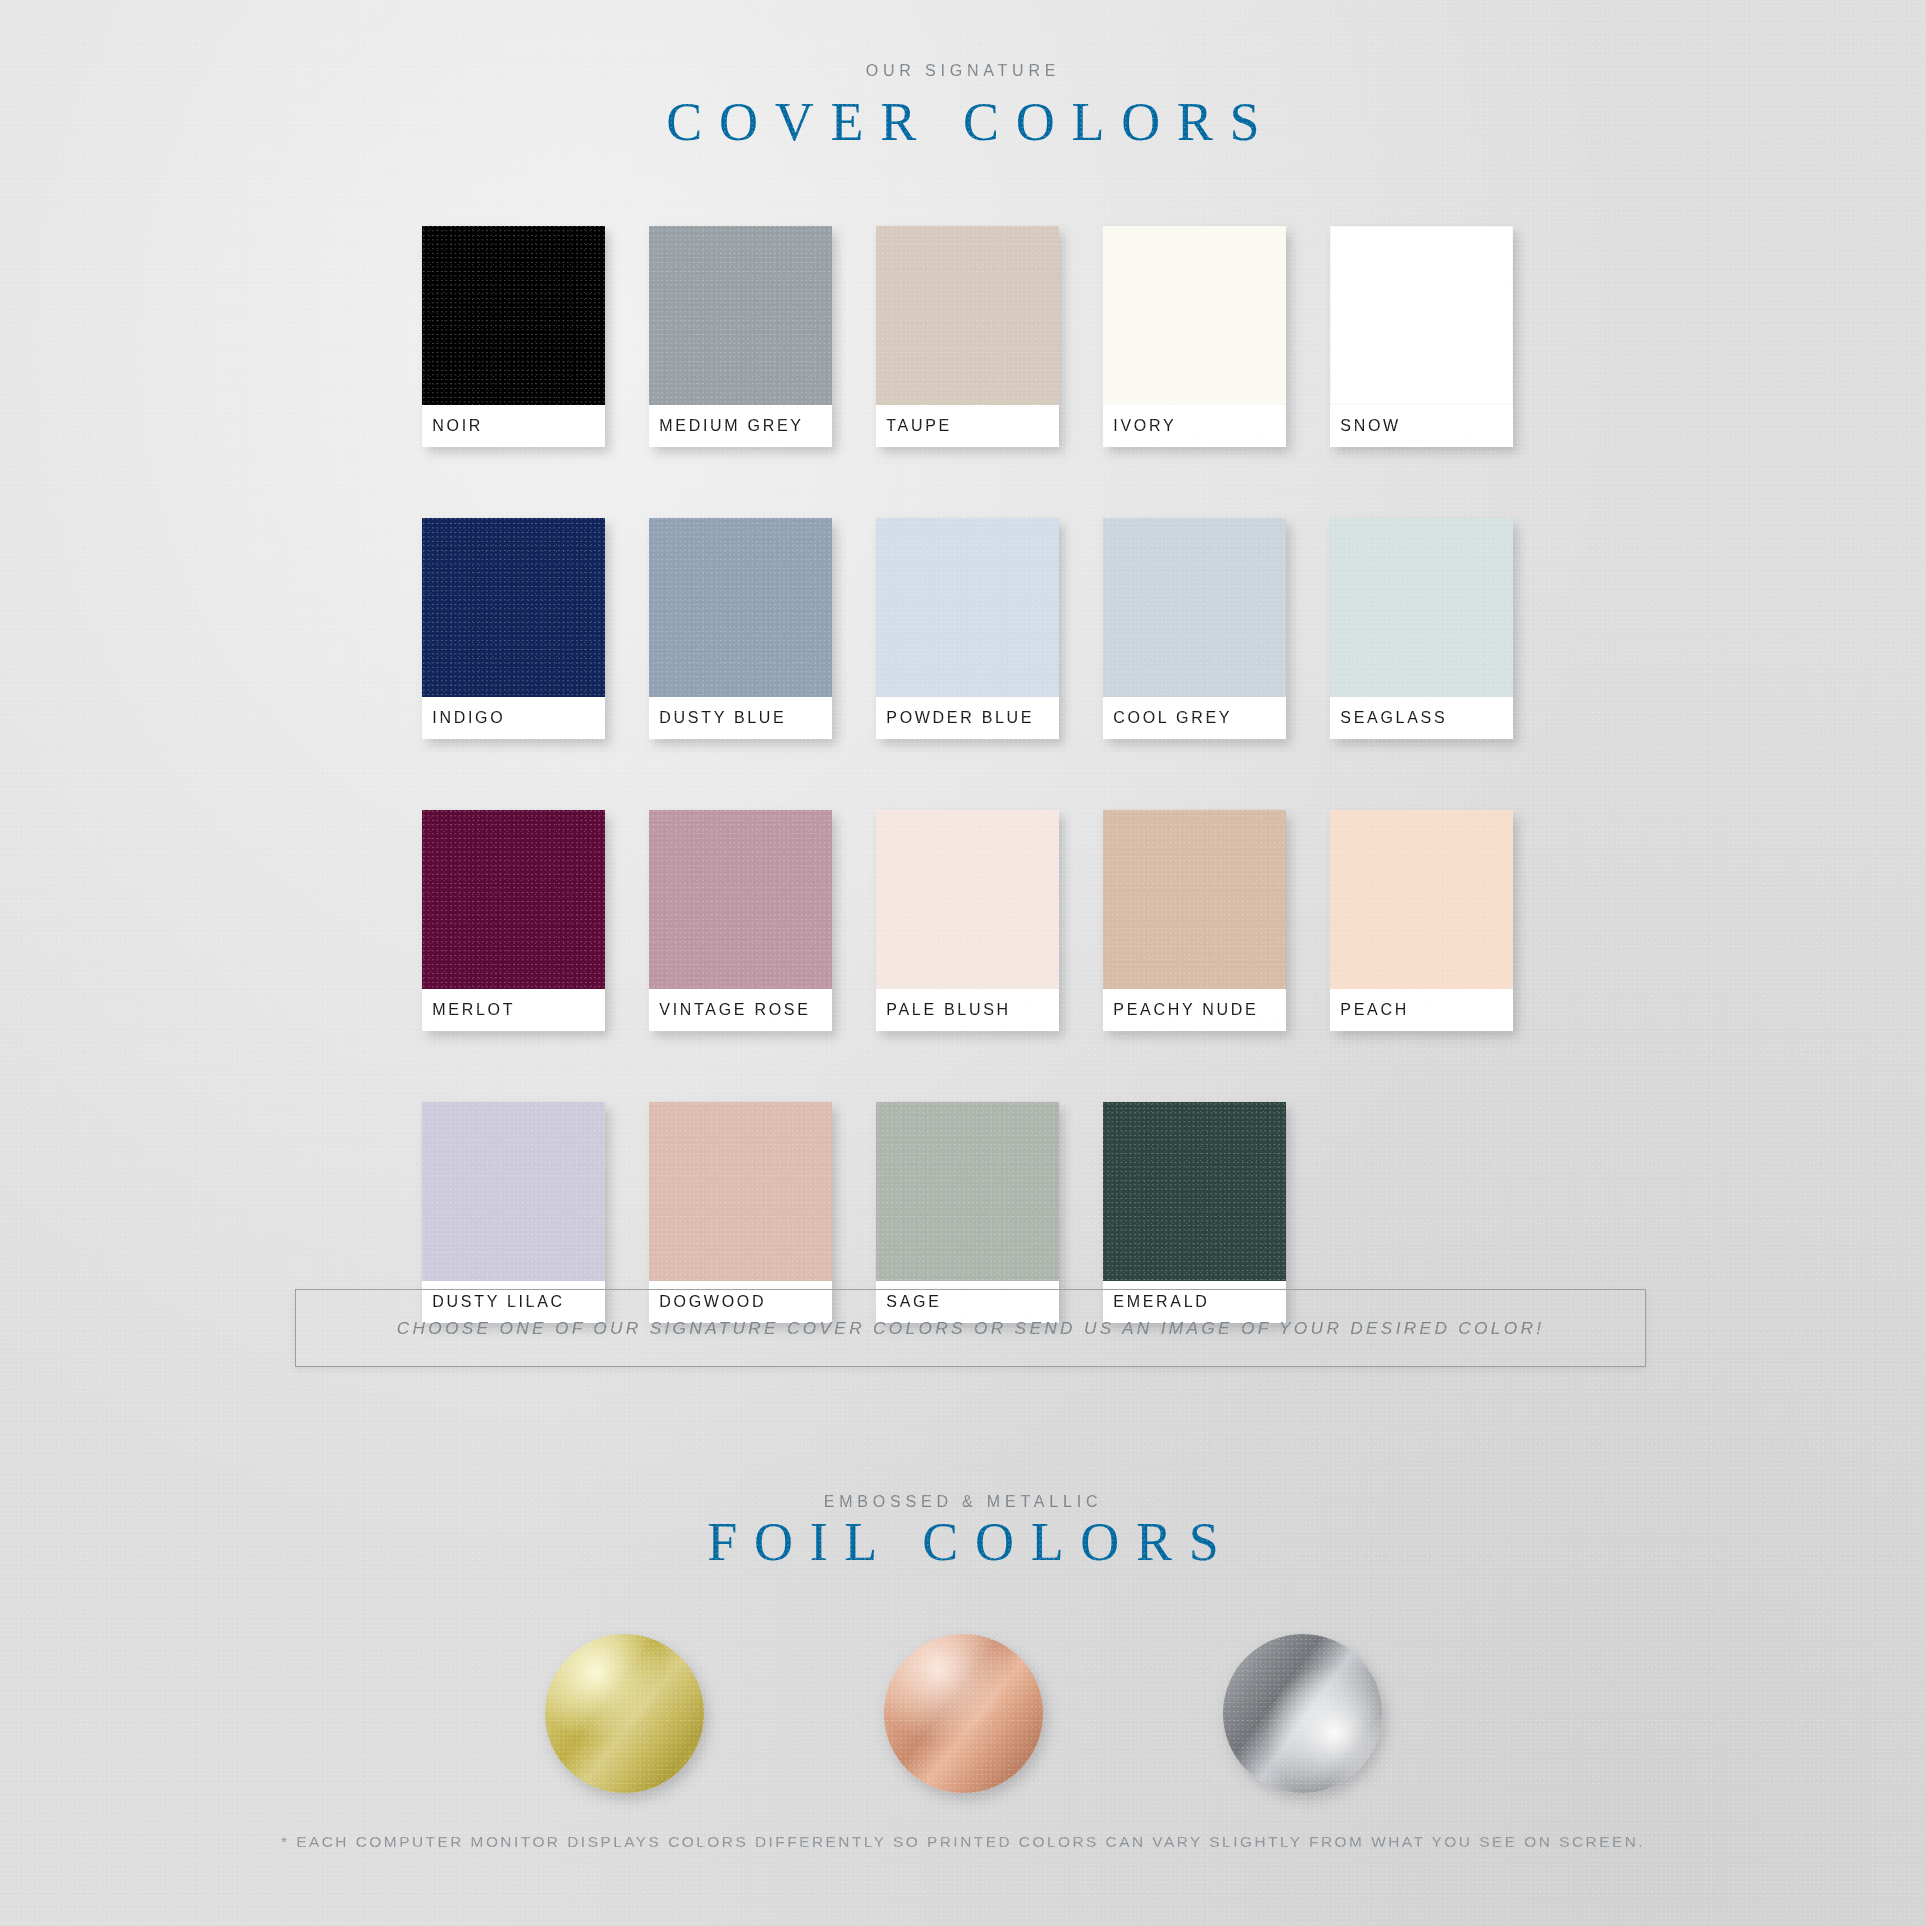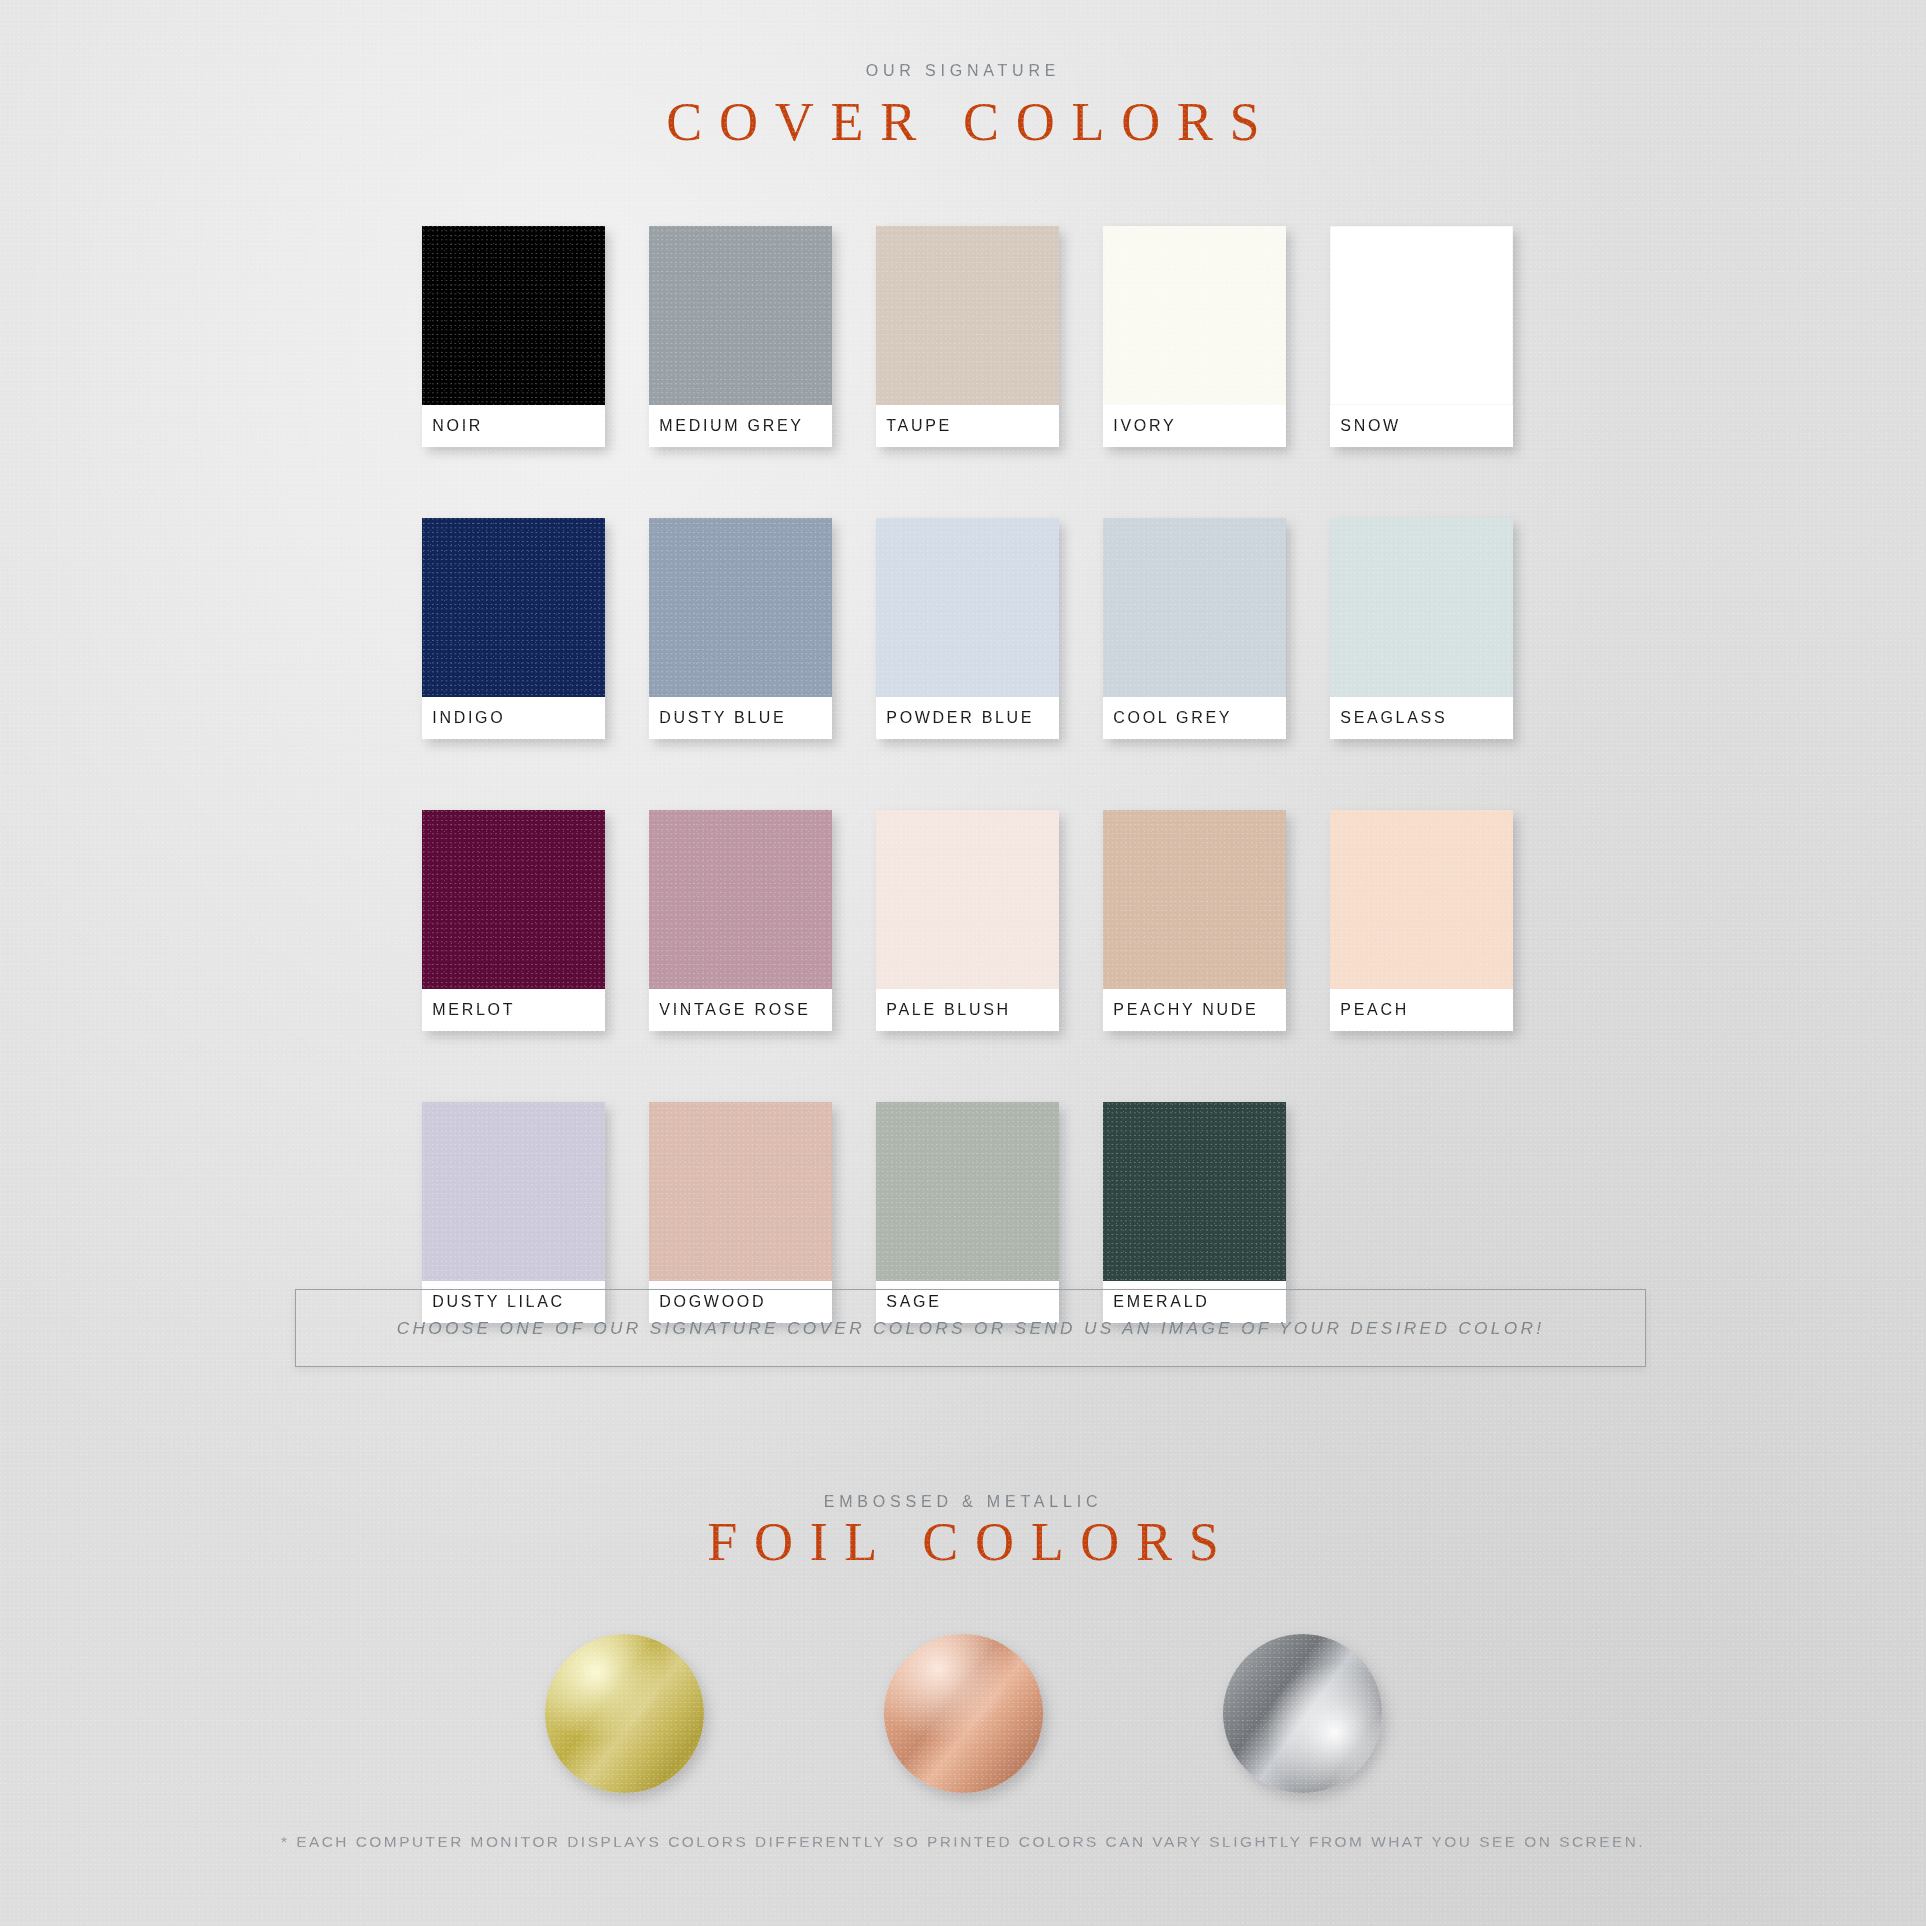--- a/index.html
+++ b/index.html
@@ -57,21 +57,21 @@
     color: #7e858a;
     font-weight: 400;
     text-transform: uppercase;
   }
 
   .display-title {
     text-align: center;
     font-family: "Liberation Serif", serif;
     font-size: 54px;
     letter-spacing: 16.7px;
-    color: #c2410c;
+    color: #0369a1;
     font-weight: 400;
     text-transform: uppercase;
     text-indent: 16.7px;
     line-height: 1.12;
   }
 
   #cover-header { position: absolute; top: 50px; left: 0; width: 1926px; margin-top: 12px; }
   #cover-header .display-title { margin-top: 11.6px; }
 
   

